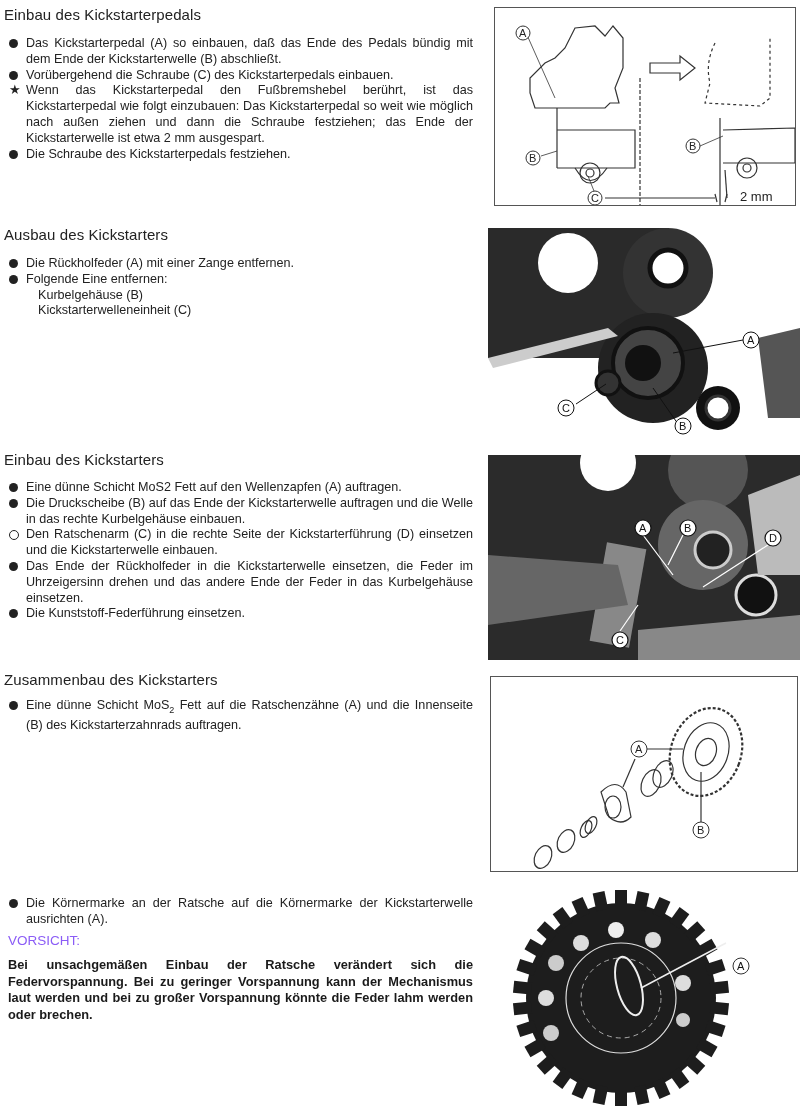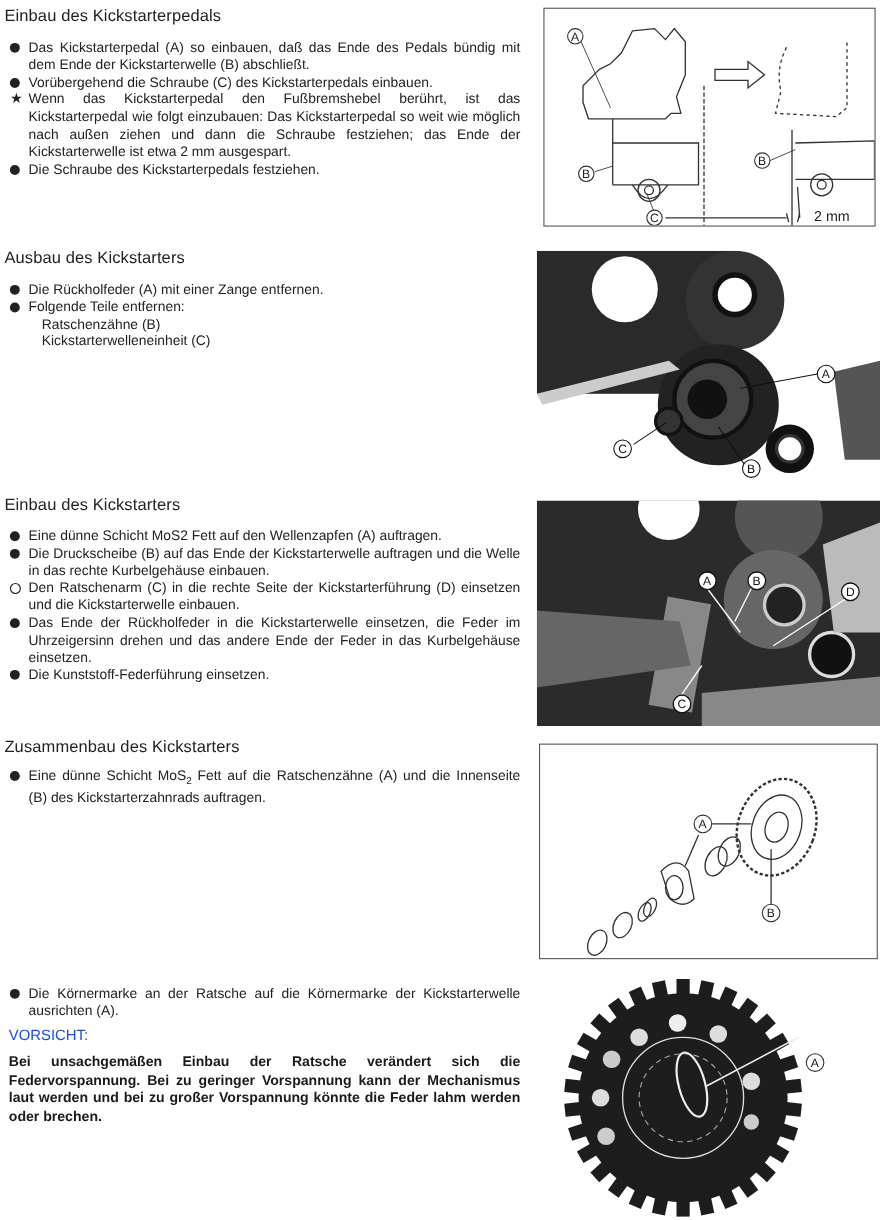--- a/index.html
+++ b/index.html
@@ -8,21 +8,21 @@
   .sec-title { position:absolute; left:4px; font-size:15px; letter-spacing:0.1px; color:#222; }
   .list { position:absolute; left:8px; width:465px; font-size:12.6px; line-height:15.8px; color:#222; }
   .item { position:relative; padding-left:18px; }
   .bullet { position:absolute; left:1px; top:0; width:14px; text-align:left; font-size:12px; }
   .bullet.dot::before { content:""; display:inline-block; width:9px; height:9px; border-radius:50%; background:#222; margin-top:3px; }
   .bullet.ring::before { content:""; display:inline-block; width:8px; height:8px; border-radius:50%; border:1.3px solid #222; margin-top:3px; }
   .bullet.star { font-size:13px; top:-1px; }
   .sub { padding-left:30px; }
   .fig { position:absolute; }
   .framed { border:1.5px solid #555; }
-  .caution-h { position:absolute; left:8px; top:933px; font-size:13.5px; color:#1d4ed8; }
+  .caution-h { position:absolute; left:8px; top:933px; font-size:13.5px; color:#8b5cf6; }
   .caution { position:absolute; left:8px; top:957px; width:465px; font-size:12.8px; line-height:16.5px; font-weight:bold; color:#1a1a1a; text-align:justify; }
   .lbl { font-family:"Liberation Sans", sans-serif; font-size:11px; }
   sub { font-size:9px; }
 </style>
 </head>
 <body>
 
 <div class="sec-title" style="top:6px">Einbau des Kickstarterpedals</div>
 <div class="list" style="top:36px; text-align:justify">
   <div class="item"><span class="bullet dot"></span><span>Das Kickstarterpedal (A) so einbauen, daß das Ende des Pedals bündig mit dem Ende der Kickstarterwelle (B) abschließt.</span></div>
@@ -66,22 +66,22 @@
       <text x="96" y="194" stroke="none">C</text>
     <circle cx="198" cy="138" r="7" fill="#fff"></circle>
       <text x="194" y="142" stroke="none">B</text>
     <text x="245" y="193" stroke="none" font-size="13">2 mm</text>
   </g>
 </svg>
 
 <div class="sec-title" style="top:226px">Ausbau des Kickstarters</div>
 <div class="list" style="top:256px; text-align:justify">
   <div class="item"><span class="bullet dot"></span><span>Die Rückholfeder (A) mit einer Zange entfernen.</span></div>
-  <div class="item"><span class="bullet dot"></span><span>Folgende Teile entfernen:</span></div>
-  <div class="sub">Ratschenzähne (B)</div>
+  <div class="item"><span class="bullet dot"></span><span>Folgende Eine entfernen:</span></div>
+  <div class="sub">Kurbelgehäuse (B)</div>
   <div class="sub">Kickstarterwelleneinheit (C)</div>
 </div>
 
 <svg class="fig" style="left:488px; top:228px; width:312px; height:215px" viewBox="0 0 312 215">
   <rect x="0" y="0" width="312" height="215" fill="#fff"></rect>
   <rect x="0" y="0" width="180" height="130" fill="#2a2a2a"></rect>
   <circle cx="80" cy="35" r="30" fill="#fff"></circle>
   <circle cx="180" cy="45" r="45" fill="#333"></circle>
   <circle cx="180" cy="40" r="18" fill="#fff" stroke="#111" stroke-width="5"></circle>
   <circle cx="165" cy="140" r="55" fill="#222"></circle>

